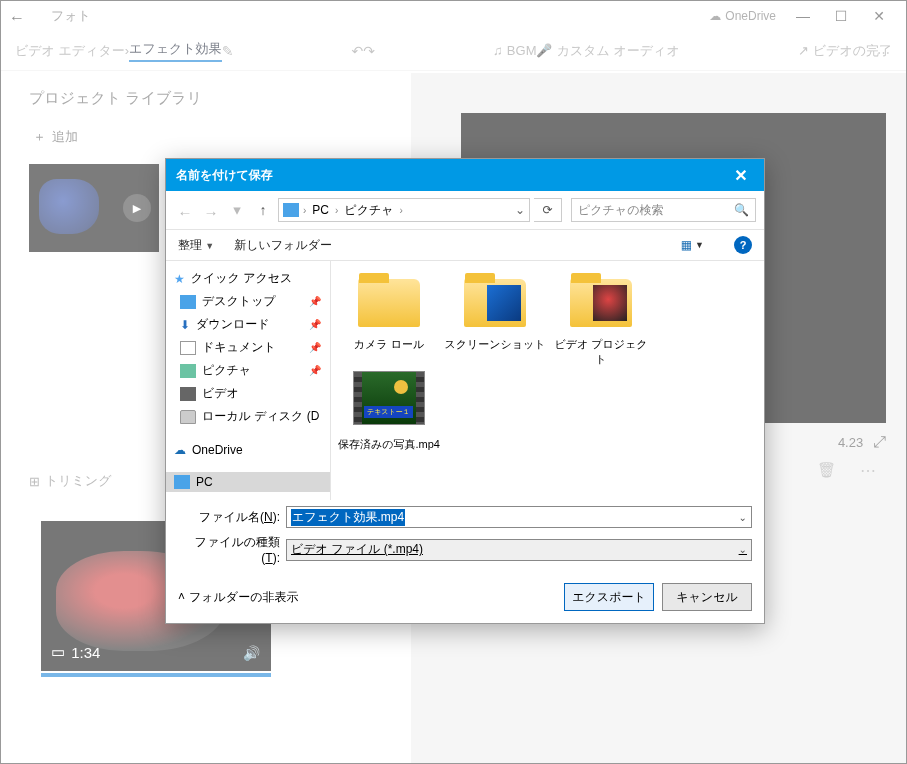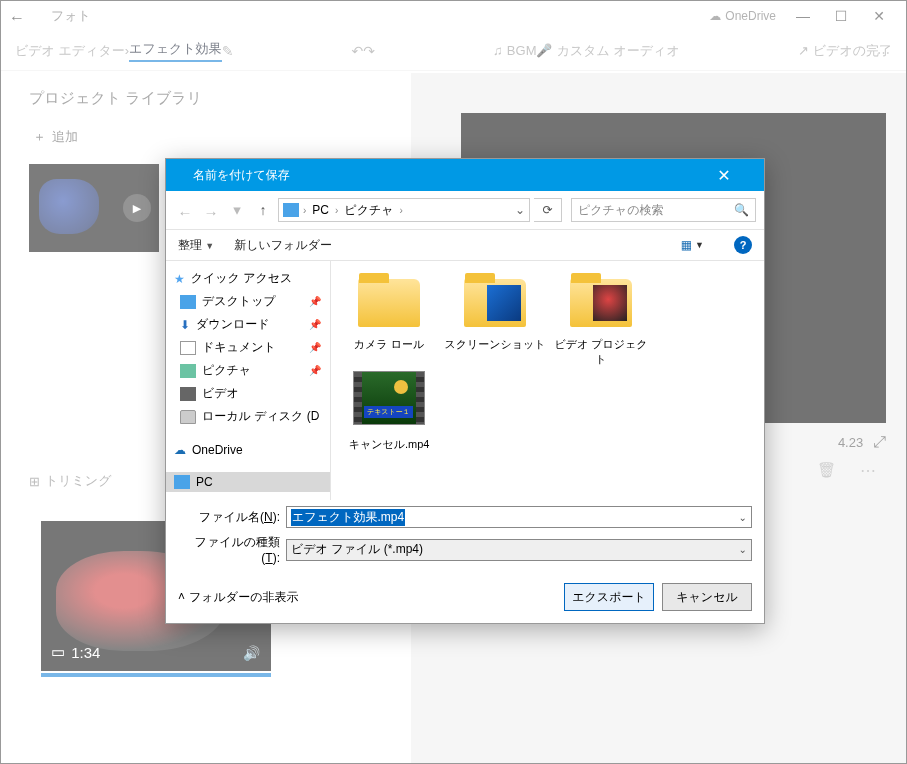--- a/index.html
+++ b/index.html
@@ -46,21 +46,21 @@
 
 
 .dim { position:absolute; inset:0; background:rgba(255,255,255,0.45); pointer-events:none; }
 
 .trash { position:absolute; right:70px; top:460px; color:#aaa; font-size:15px;}
 .more2 { position:absolute; right:30px; top:460px; color:#aaa; font-size:16px;}
 .morett { position:absolute; right:16px; top:44px; color:#999;}
 
 
 .dialog { position:absolute; left:165px; top:158px; width:600px; height:466px; background:#fff; border:1px solid #999; box-shadow: 0 6px 24px rgba(0,0,0,0.3); display:flex; flex-direction:column;}
-.dlg-title { height:32px; background:#0099e5; color:#fff; display:flex; align-items:center; padding:0 27px; font-size:12px;}
+.dlg-title { height:32px; background:#0099e5; color:#fff; display:flex; align-items:center; padding:0 10px; font-size:12px;font-weight:bold;}
 .dlg-title .close { margin-left:auto; font-size:16px; width:26px; text-align:center;}
 .dlg-nav { height:38px; display:flex; align-items:center; padding:0 8px; gap:4px; font-size:12px;}
 .dlg-nav .arrow { color:#bbb; width:22px; text-align:center; font-size:15px;}
 .dlg-nav .up { color:#555; width:22px; text-align:center; font-size:14px;}
 .dlg-nav .addr { flex:1; border:1px solid #ccc; height:24px; display:flex; align-items:center; padding:0 4px; gap:4px;}
 .dlg-nav .addr .crumb { padding:0 2px;}
 .dlg-nav .addr .sep { color:#888; font-size:10px;}
 .dlg-nav .dd { margin-left:auto; color:#666;}
 .dlg-nav .refresh { width:28px; text-align:center; color:#555; border:1px solid #ccc; border-left:none; height:24px; line-height:22px;}
 .dlg-nav .search { width:185px; border:1px solid #ccc; height:24px; display:flex; align-items:center; padding:0 6px; color:#888; justify-content:space-between; margin-left:5px;}
@@ -103,21 +103,21 @@
 .vf1 { background:linear-gradient(#2a6a2a,#0a3a0a);}
 .vf1 .ball{position:absolute;right:8px;top:8px;width:14px;height:14px;border-radius:50%;background:#eec040;}
 .vf1 .txt{position:absolute;left:2px;bottom:6px;background:#1545c0;color:#ffe94a;font-size:7px;padding:1px 3px;}
 .vf2 { background:linear-gradient(#3a8a3a,#0a3a0a);}
 .vf2 .ball{position:absolute;right:6px;top:6px;width:14px;height:14px;border-radius:50%;background:#eec040;}
 
 .dlg-bottom { padding:6px 12px 4px; font-size:12px;}
 .row { display:flex; align-items:center; margin-bottom:6px; gap:6px;}
 .row label { width:102px; text-align:right;}
 .row .field { flex:1; border:1px solid #888; height:22px; display:flex; align-items:center; padding:0 4px; background:#fff;}
-.row .combo { flex:1; border:1px solid #888; height:22px; display:flex; align-items:center; padding:0 4px; justify-content:space-between; background:#efefef;}
+.row .combo { flex:1; border:1px solid #888; height:22px; display:flex; align-items:center; padding:0 4px; justify-content:space-between; background:#efefef;text-decoration:underline;}
 .row .dd2 { color:#555; font-size:10px;}
 
 .dlg-footer { display:flex; align-items:center; padding:8px 12px 12px; gap:10px; font-size:12px;}
 .dlg-footer .collapse { display:flex; align-items:center; gap:4px;}
 .dlg-footer .buttons { margin-left:auto; display:flex; gap:8px;}
 .dlg-footer button { width:90px; height:28px; border:1px solid #888; background:#e8e8e8; font-size:12px;}
 .dlg-footer button.primary { border:1px solid #0067c0; background:#e6f0fb;}
 .under-n { text-decoration:underline;}
 </style>
 </head>
@@ -313,21 +313,21 @@
       </div>
       <div class="file-item">
         <div class="file-icon">
             <div class="video-file">
               <div class="vf-inner vf1">
                 <div class="ball"></div>
                 <div class="txt">テキストー１</div>
               </div>
             </div>
           </div>
-        <span>キャンセル.mp4</span>
+        <span>保存済みの写真.mp4</span>
       </div>
     </div>
   </div>
 
   <div class="dlg-bottom">
     <div class="row">
       <label><span>ファイル名(<span class="under-n">N</span>):</span></label>
       <div class="field">
           <span class="sel" style="background:#0067c0;color:#fff;padding:0 1px">エフェクト効果.mp4</span>
           <span style="margin-left:auto;font-size:10px;color:#555">⌄</span>

